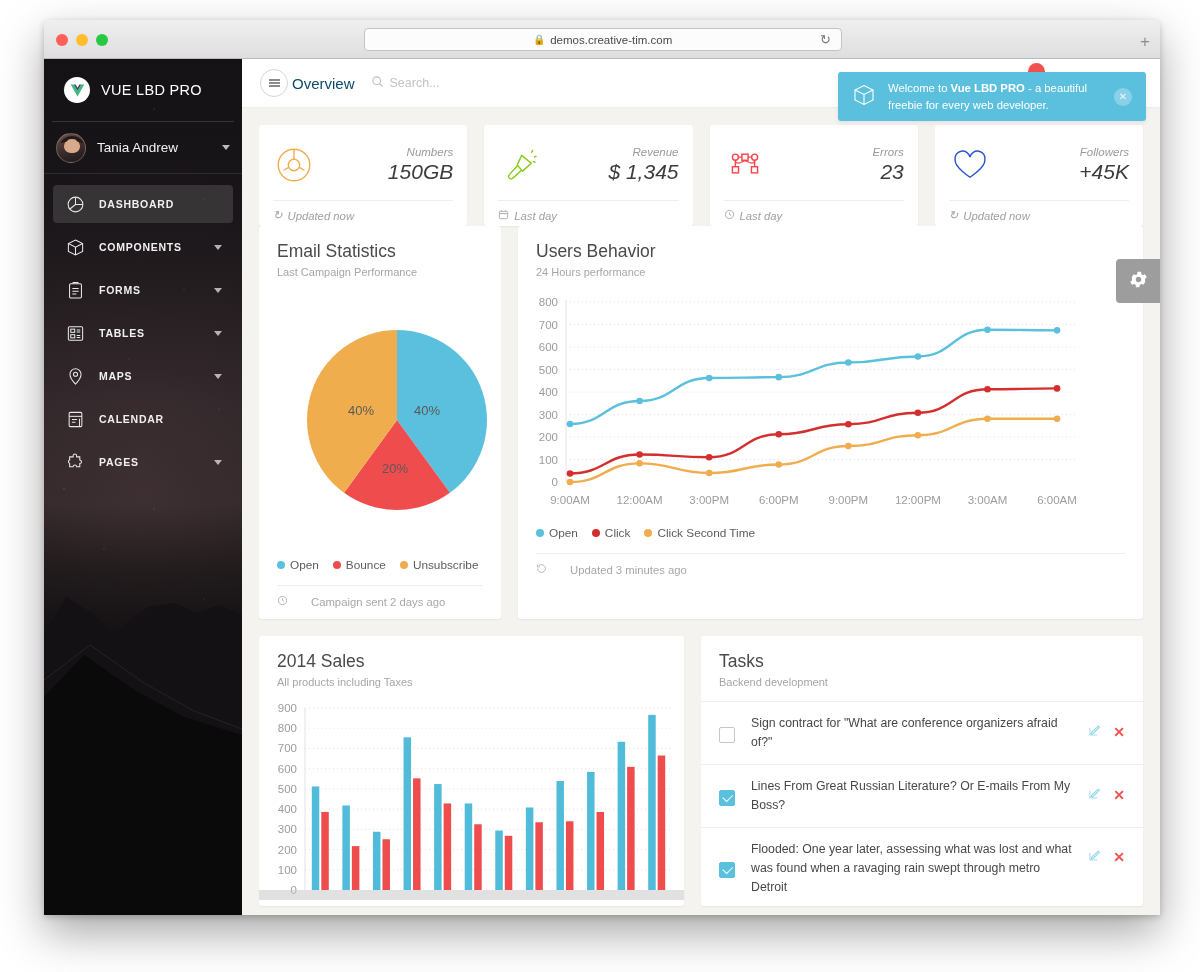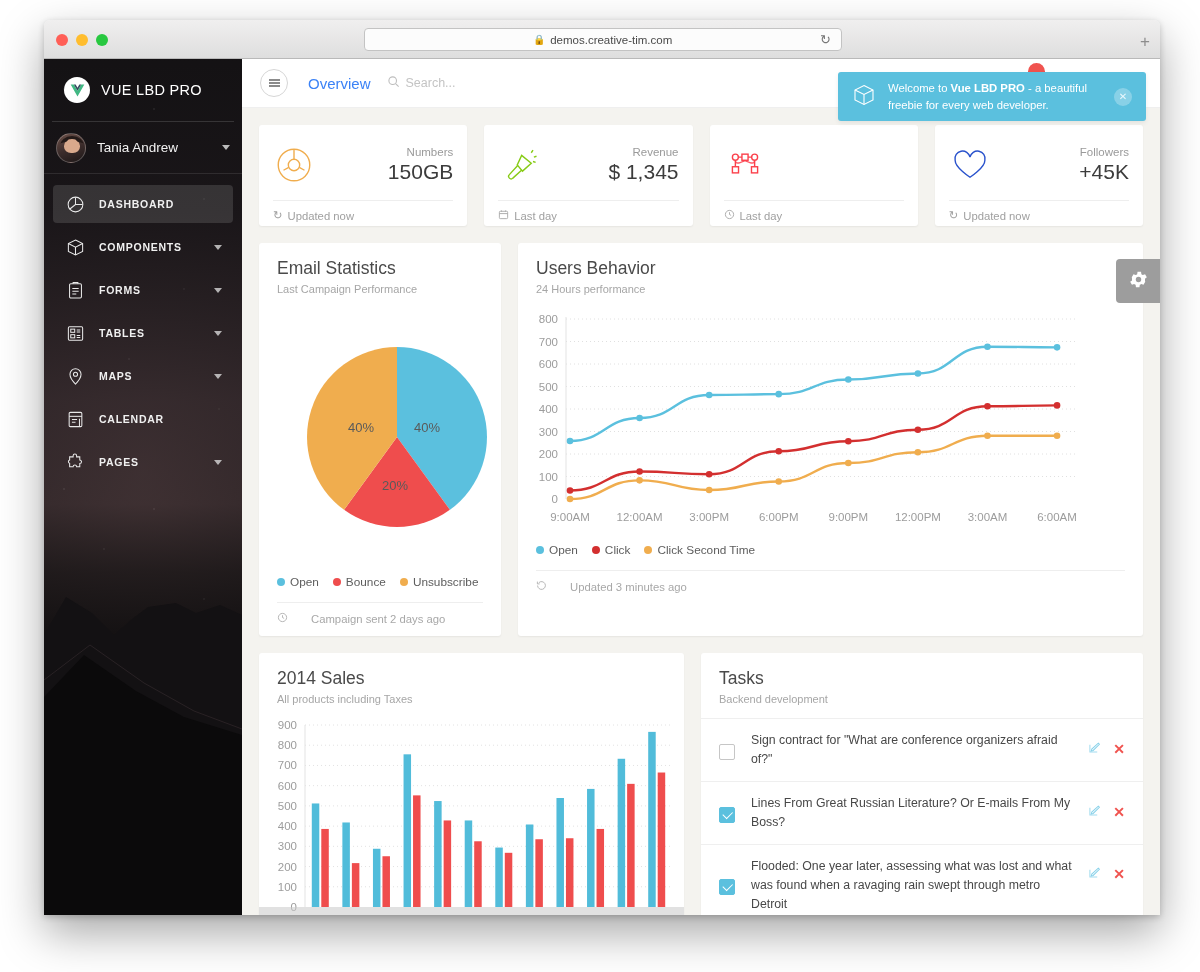--- a/index.html
+++ b/index.html
@@ -181,21 +181,21 @@
     border-bottom: 1px solid #efefef;
     position: relative;
   }
   .burger {
     width: 28px; height: 28px; border-radius: 50%;
     border: 1px solid #d6d6d6;
     display: flex; align-items: center; justify-content: center;
     cursor: pointer; flex: none;
   }
   .burger span { display: block; width: 11px; height: 1.3px; background: #8b8b8b; margin: 1.6px 0; }
-  .page-title { font-size: 15px; color: #3b82f6; margin-left: 20px; font-weight: 400; }
+  .page-title { font-size: 15px; color: #0c4a6e; margin-left: 4px; font-weight: 400; }
   .search-wrap { display: flex; align-items: center; margin-left: 16px; }
   .search-input {
     border: none; outline: none; background: transparent;
     font-size: 12.5px; color: #9b9b9b; width: 170px;
     font-family: "Liberation Sans", sans-serif; margin-left: 6px;
   }
   .search-input::placeholder { color: #c4c4c4; }
 
   
   .toast {
@@ -478,21 +478,21 @@
         <span>
           <svg width="21" height="21" viewBox="0 0 24 24" fill="#ffffff">
             <path d="M19.4 13a7.8 7.8 0 0 0 0-2l2.1-1.6-2-3.5-2.5 1a7.7 7.7 0 0 0-1.7-1l-.4-2.7h-4l-.4 2.7a7.7 7.7 0 0 0-1.7 1l-2.5-1-2 3.5L4.6 11a7.8 7.8 0 0 0 0 2l-2.1 1.6 2 3.5 2.5-1a7.7 7.7 0 0 0 1.7 1l.4 2.7h4l.4-2.7a7.7 7.7 0 0 0 1.7-1l2.5 1 2-3.5z"></path>
             <circle cx="12" cy="12" r="3.1" fill="#9d9d9d"></circle>
           </svg>
         </span>
       </div>
 
       <div class="content">
 
-        <div class="row" style="margin-bottom:17px;">
+        <div class="row" style="font-style:italic;">
 
           <div class="card stat-card">
             <div class="stat-top">
               <span class="stat-icon">
                 <svg width="42" height="42" viewBox="0 0 48 48" fill="none" stroke="#f0ad4e" stroke-width="1.6">
                   <circle cx="24" cy="24" r="18"></circle>
                     <circle cx="24" cy="24" r="6.5"></circle>
                   <path d="M24 6 L24 17.5 M36 30 L30 26.8 M12 30 L18 26.8"></path>
                 </svg>
               </span>
@@ -540,20 +540,24 @@
                     <circle cx="35" cy="15" r="3.4"></circle>
                   <rect x="20.5" y="11.6" width="7" height="7"></rect>
                   <rect x="9.6" y="26" width="7" height="7"></rect>
                     <rect x="31.4" y="26" width="7" height="7"></rect>
                   <path d="M16.4 15 L20.5 15 M27.5 15 L31.6 15"></path>
                   <path d="M13 18.4 C13 23 13 24 13 26"></path>
                     <path d="M35 18.4 C35 23 35 24 35 26"></path>
                   <path d="M13 18.4 C13 24 18 21.5 24 19 C30 21.5 35 24 35 18.4" opacity=".85"></path>
                 </svg>
               </span>
+              <div class="stat-meta">
+                <div class="stat-label">Errors</div>
+                <div class="stat-value">23</div>
+              </div>
             </div>
             <div class="stat-foot">
               <span>
                 <svg width="11" height="11" viewBox="0 0 24 24" fill="none" stroke="#a8a8a8" stroke-width="2">
                   <circle cx="12" cy="12" r="9"></circle>
                     <path d="M12 7 L12 12 L15.5 14"></path>
                 </svg>
               </span>
               <span>Last day</span>
             </div>

